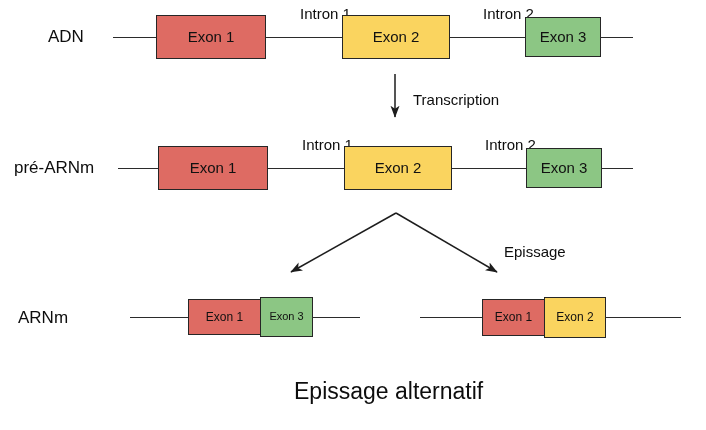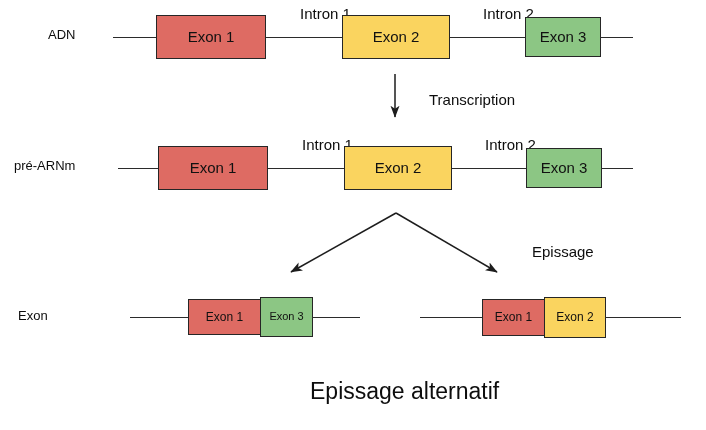--- a/index.html
+++ b/index.html
@@ -13,21 +13,21 @@
     height: 430px;
     background: #ffffff;
     font-family: "Liberation Sans", sans-serif;
     color: #0d0d0d;
     overflow: hidden;
   }
 
   
   .row-label {
     position: absolute;
-    font-size: 13px;
+    font-size: 17px;
     line-height: 1;
     white-space: nowrap;
     color: #0d0d0d;
   }
 
   
   .strand {
     position: absolute;
     height: 0;
     border-top: 1.6px solid #2b2b2b;
@@ -71,21 +71,20 @@
     color: #0d0d0d;
   }
 
   
   .figure-title {
     position: absolute;
     font-size: 23px;
     line-height: 1;
     white-space: nowrap;
     color: #0d0d0d;
-    margin-left: 16px;
   }
 
   
   .arrow-layer {
     position: absolute;
     left: 0;
     top: 0;
     width: 706px;
     height: 430px;
     pointer-events: none;
@@ -113,34 +112,34 @@
   <div class="strand" style="left:118px; top:168px; width:42px;"></div>
   <div class="exon" style="left:158px; top:146px; width:110px; height:44px; background:#DE6B63;">Exon 1</div>
   <div class="intron-label" style="left:274px; top:137px;">Intron 1</div>
   <div class="strand" style="left:268px; top:168px; width:77px;"></div>
   <div class="exon" style="left:344px; top:146px; width:108px; height:44px; background:#FAD45F;">Exon 2</div>
   <div class="intron-label" style="left:457px; top:137px;">Intron 2</div>
   <div class="strand" style="left:452px; top:168px; width:75px;"></div>
   <div class="exon" style="left:526px; top:148px; width:76px; height:40px; background:#8CC684;">Exon 3</div>
   <div class="strand" style="left:601px; top:168px; width:32px;"></div>
 
-  <div class="row-label" style="left:18px; top:309px;">Exon</div>
+  <div class="row-label" style="left:18px; top:309px;">ARNm</div>
 
   <div class="strand" style="left:130px; top:317px; width:60px;"></div>
   <div class="exon small" style="left:188px; top:299px; width:73px; height:36px; background:#DE6B63; font-size:12px;">Exon 1</div>
   <div class="exon small" style="left:260px; top:297px; width:53px; height:40px; background:#8CC684;">Exon 3</div>
   <div class="strand" style="left:312px; top:317px; width:48px;"></div>
 
   <div class="strand" style="left:420px; top:317px; width:63px;"></div>
   <div class="exon small" style="left:482px; top:299px; width:63px; height:37px; background:#DE6B63; font-size:12px;">Exon 1</div>
   <div class="exon small" style="left:544px; top:297px; width:62px; height:41px; background:#FAD45F; font-size:12px;">Exon 2</div>
   <div class="strand" style="left:605px; top:317px; width:76px;"></div>
 
-  <div class="process-label" style="left:413px; top:92px;margin-left:16px;">Transcription</div>
-  <div class="process-label" style="left:532px; top:244px;">Epissage</div>
+  <div class="process-label" style="left:413px; top:92px;">Transcription</div>
+  <div class="process-label" style="left:504px; top:244px;">Epissage</div>
 
   <div class="figure-title" style="left:294px; top:380px;">Epissage alternatif</div>
 
   <svg class="arrow-layer" viewBox="0 0 706 430">
     <defs>
       <marker id="arrowhead" markerWidth="9" markerHeight="9" refX="7.5" refY="3" orient="auto" markerUnits="strokeWidth">
         <path d="M0,0 L8,3 L0,6 L2,3 Z" fill="#1d1d1d"></path>
       </marker>
     </defs>
 

